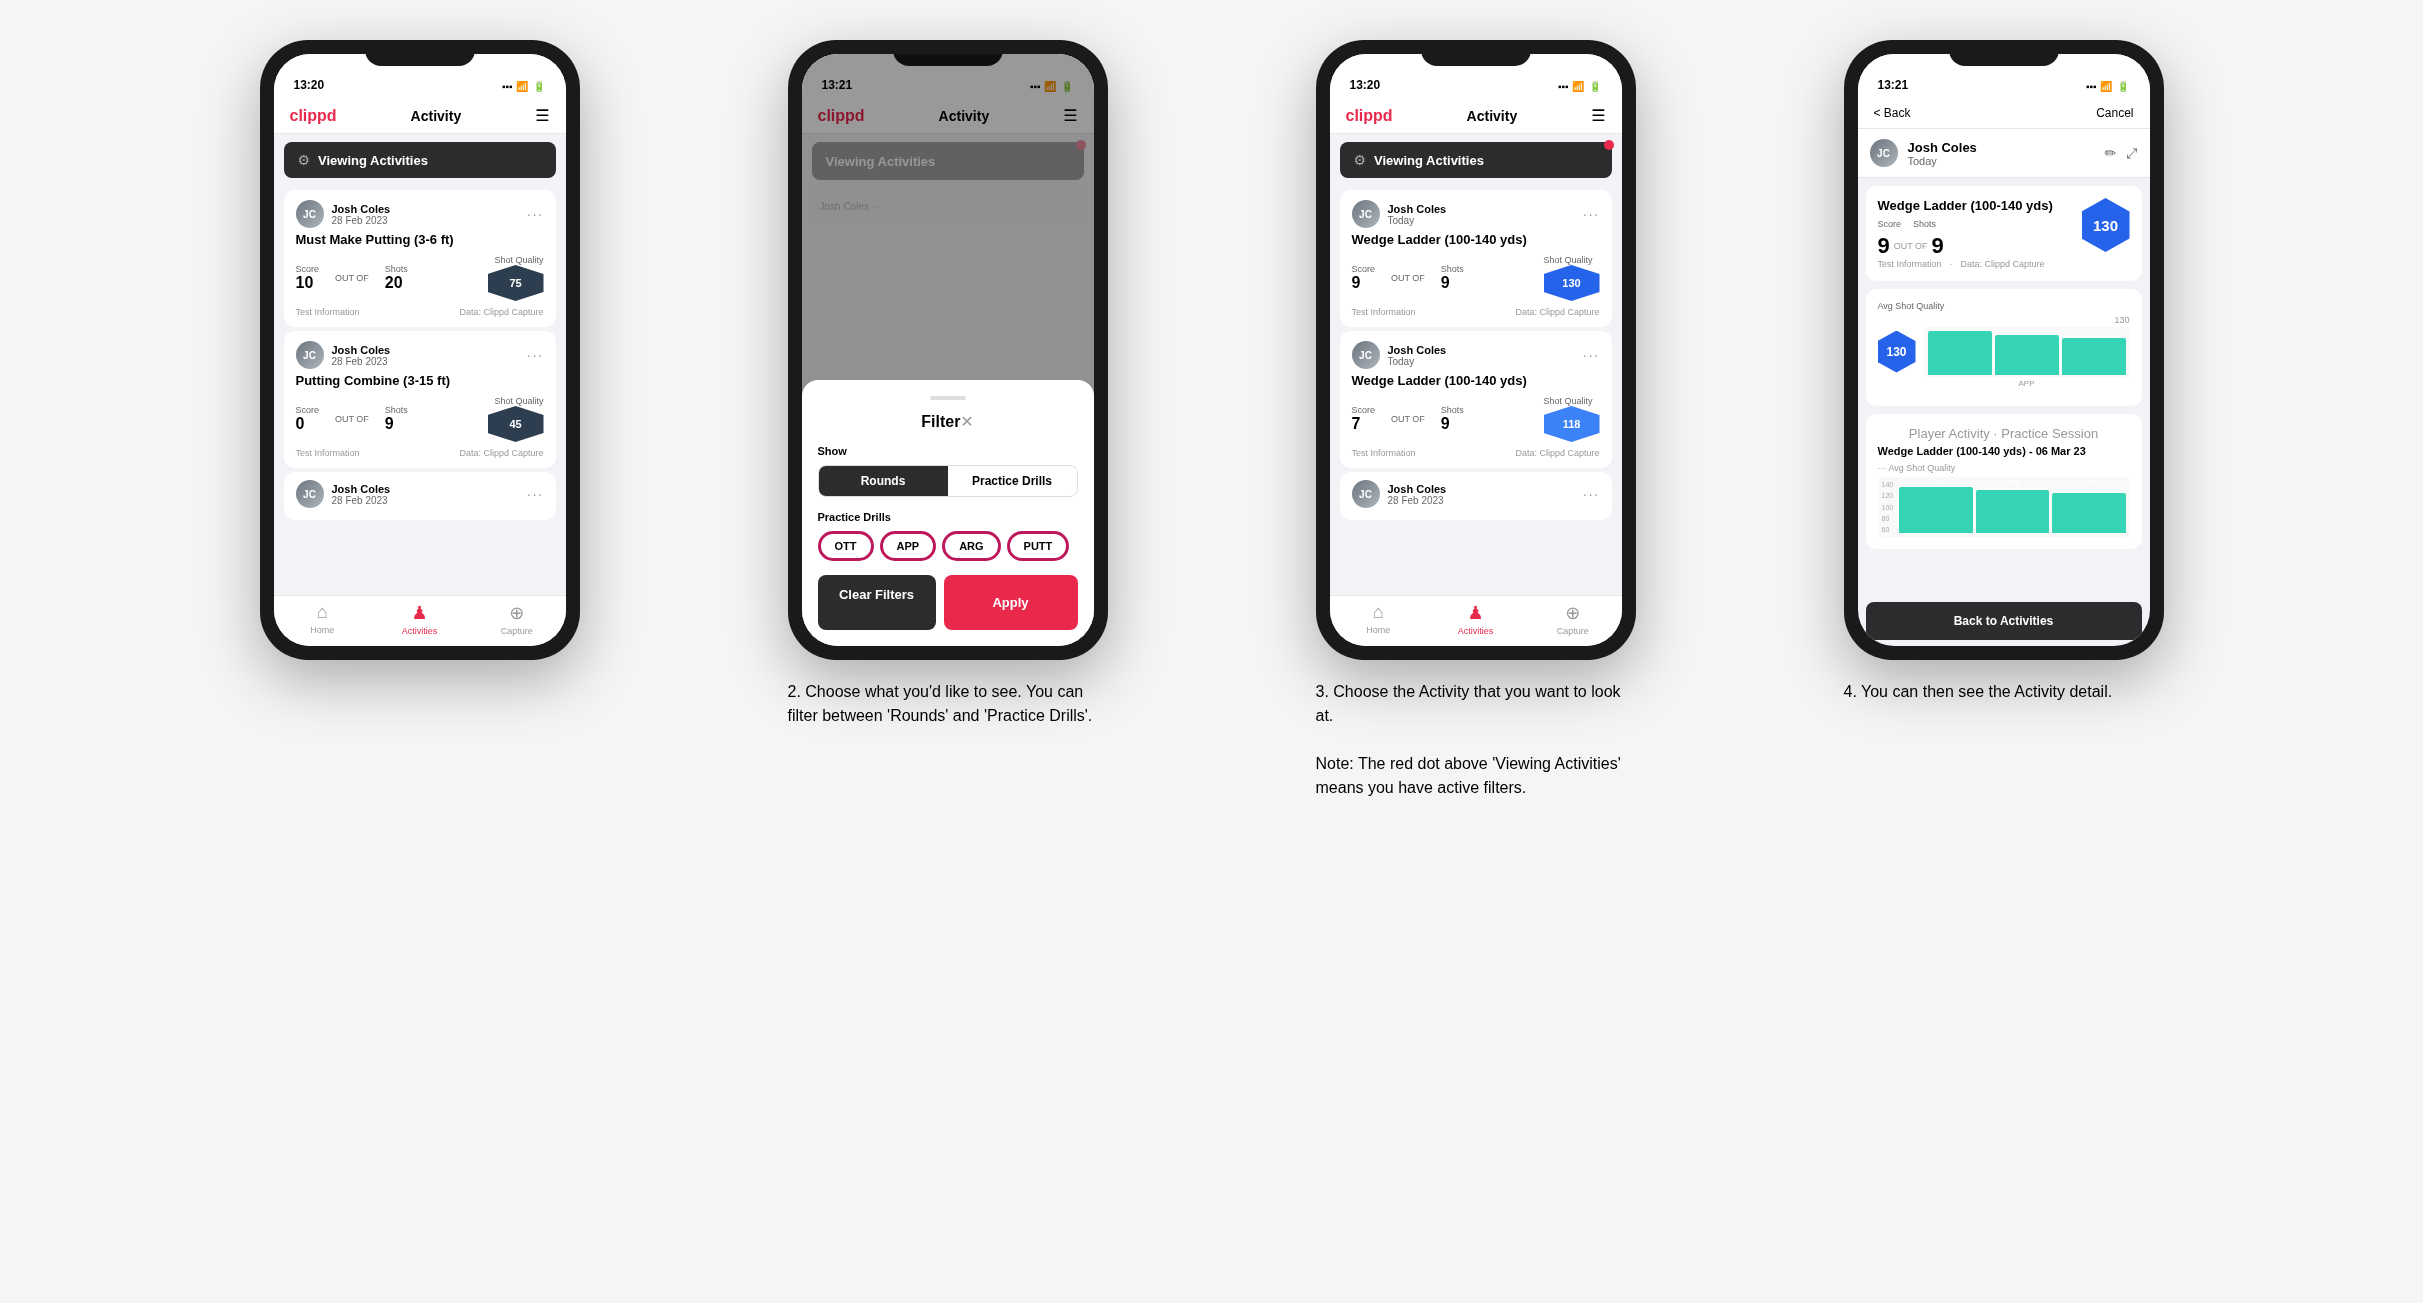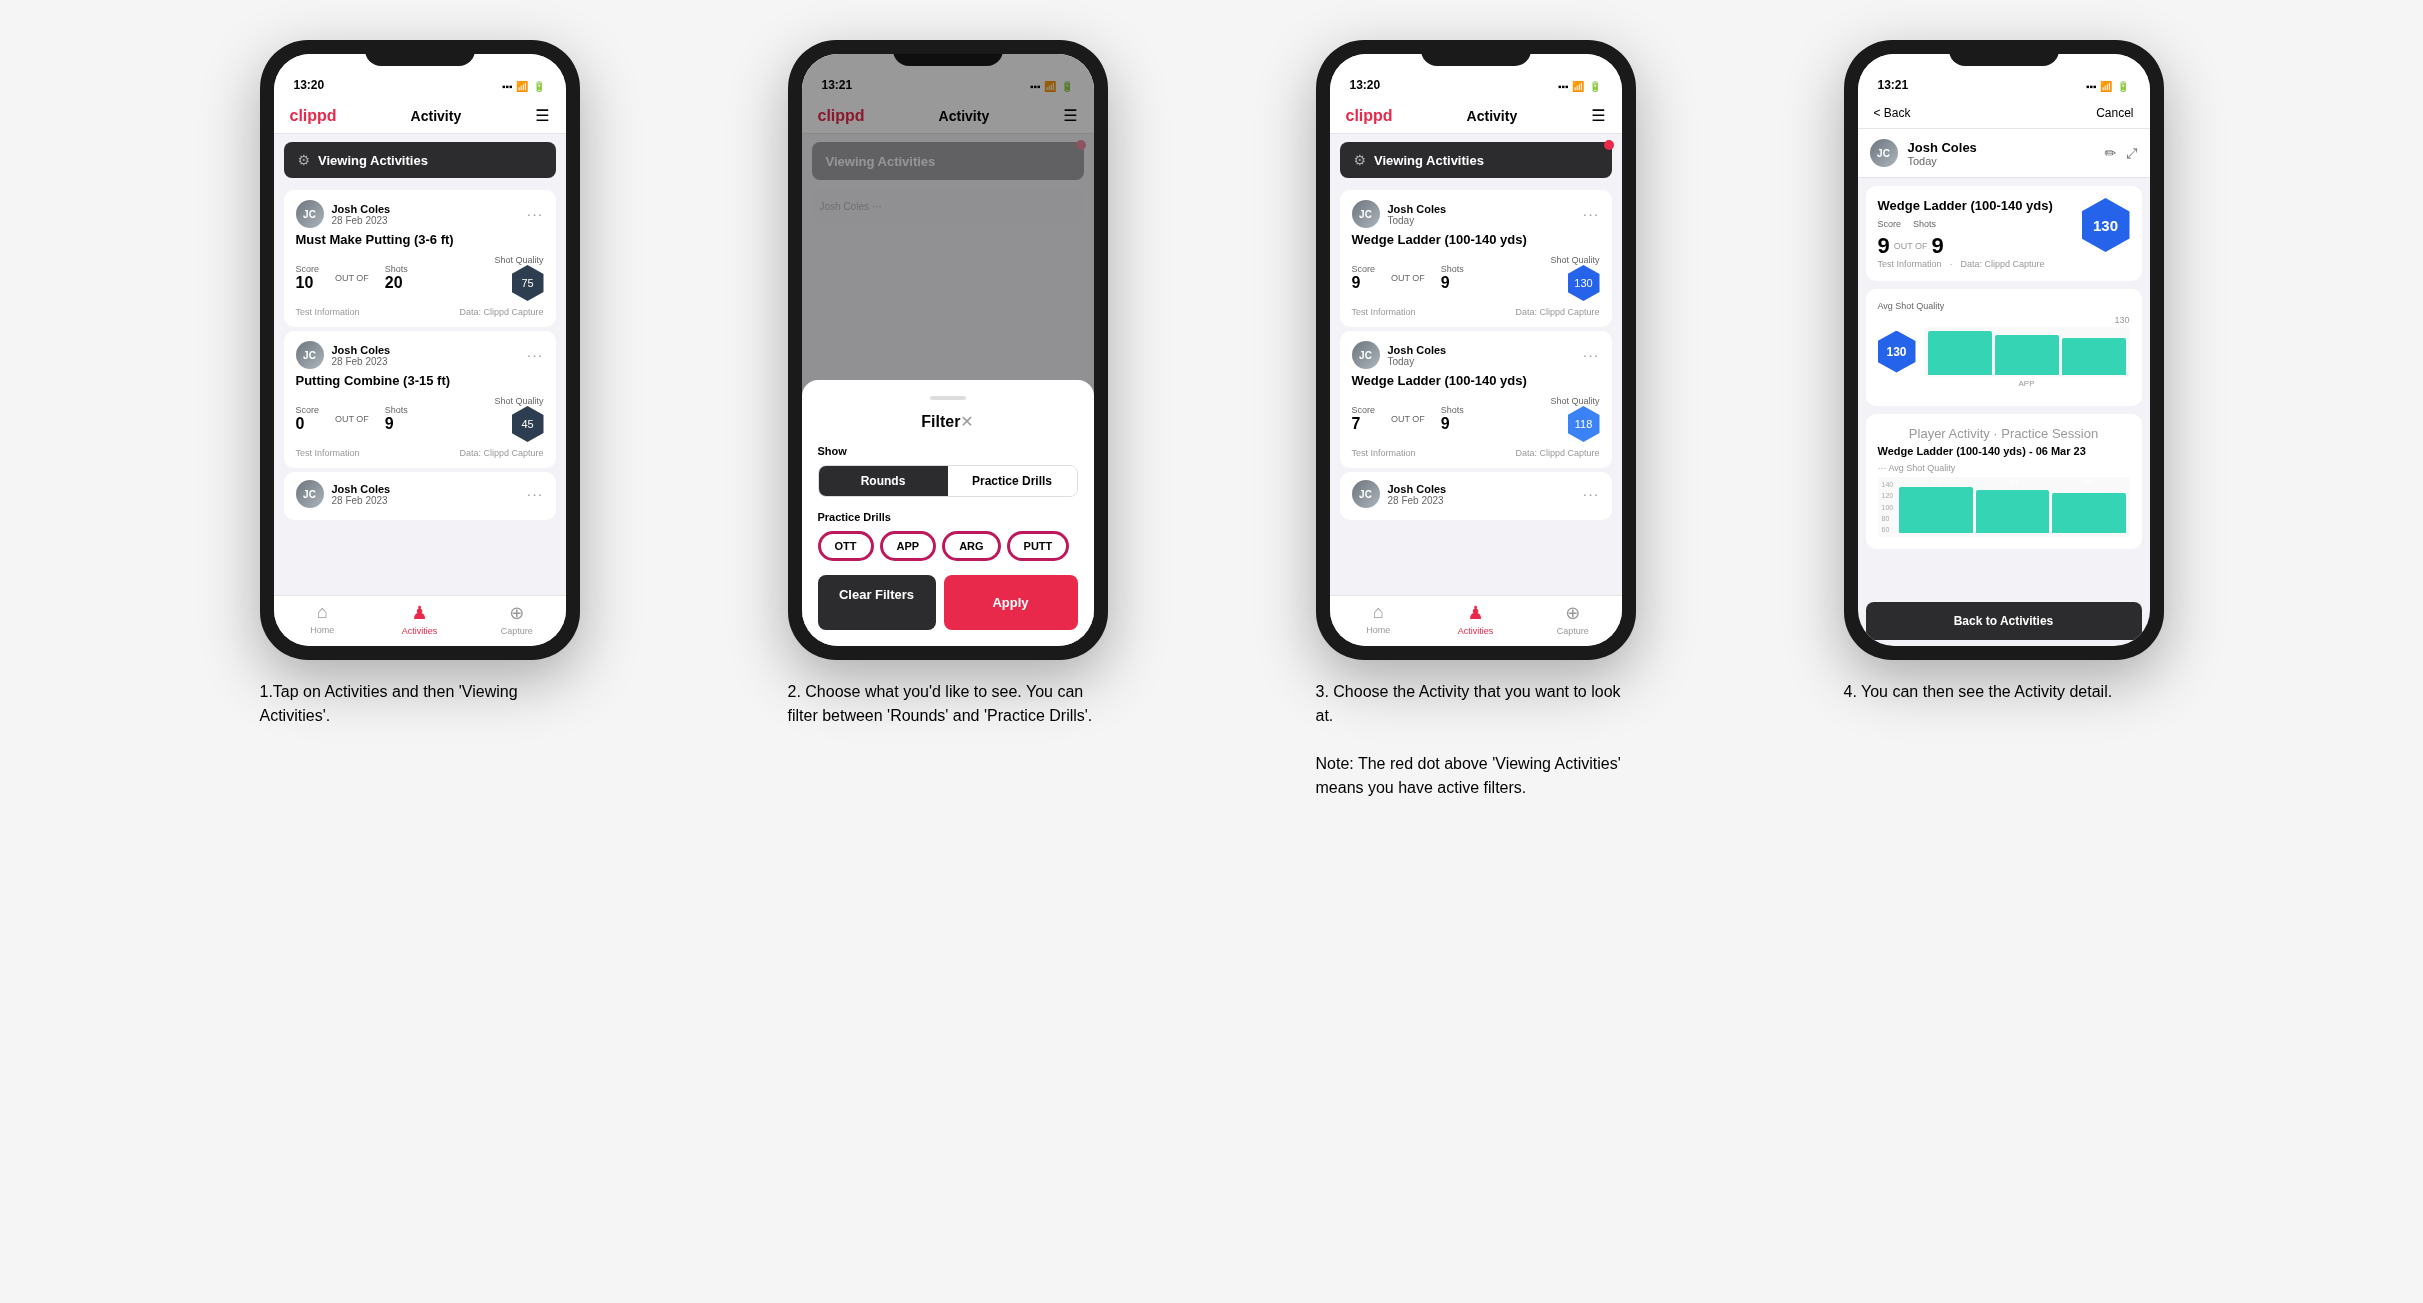--- a/index.html
+++ b/index.html
@@ -143,29 +143,29 @@
     .user-name { font-size: 11px; font-weight: 700; color: #000; }
     .user-date { font-size: 10px; color: #666; }
     .dots { font-size: 14px; color: #999; letter-spacing: 1px; }
     .activity-name { font-size: 13px; font-weight: 700; color: #000; margin-bottom: 8px; }
     .stats-row { display: flex; align-items: center; gap: 12px; }
     .stat { }
     .stat-label { font-size: 9px; color: #666; }
     .stat-value { font-size: 16px; font-weight: 800; color: #000; }
     .out-of { font-size: 9px; color: #666; margin: 0 4px; }
     .shot-quality-badge {
-      width: 32px;
+      width: 56px;
       height: 36px;
       background: #2c3e50;
       clip-path: polygon(50% 0%, 100% 25%, 100% 75%, 50% 100%, 0% 75%, 0% 25%);
       display: flex;
       align-items: center;
       justify-content: center;
       font-size: 11px;
-      font-weight: 400;
+      font-weight: 700;
       color: #fff;
       margin-left: auto;
     }
     .shot-quality-blue { background: #2563eb; }
     .shot-quality-blue2 { background: #3b82f6; }
     .card-footer {
       display: flex;
       justify-content: space-between;
       margin-top: 6px;
       font-size: 9px;
@@ -482,21 +482,20 @@
             <span class="nav-icon active">♟</span>
             <span class="nav-label active">Activities</span>
           </div>
           <div class="nav-item">
             <span class="nav-icon">⊕</span>
             <span class="nav-label">Capture</span>
           </div>
         </div>
       </div>
     </div>
-    <div class="caption">1.Tap on Activities and then 'Viewing Activities'.</div>
   </div>
 
   <div class="phone-block">
     <div class="phone">
       <div class="notch"></div>
       <div class="phone-inner">
 
         <div class="status-bar">
           <span class="time">13:21</span>
           <div class="status-icons">

